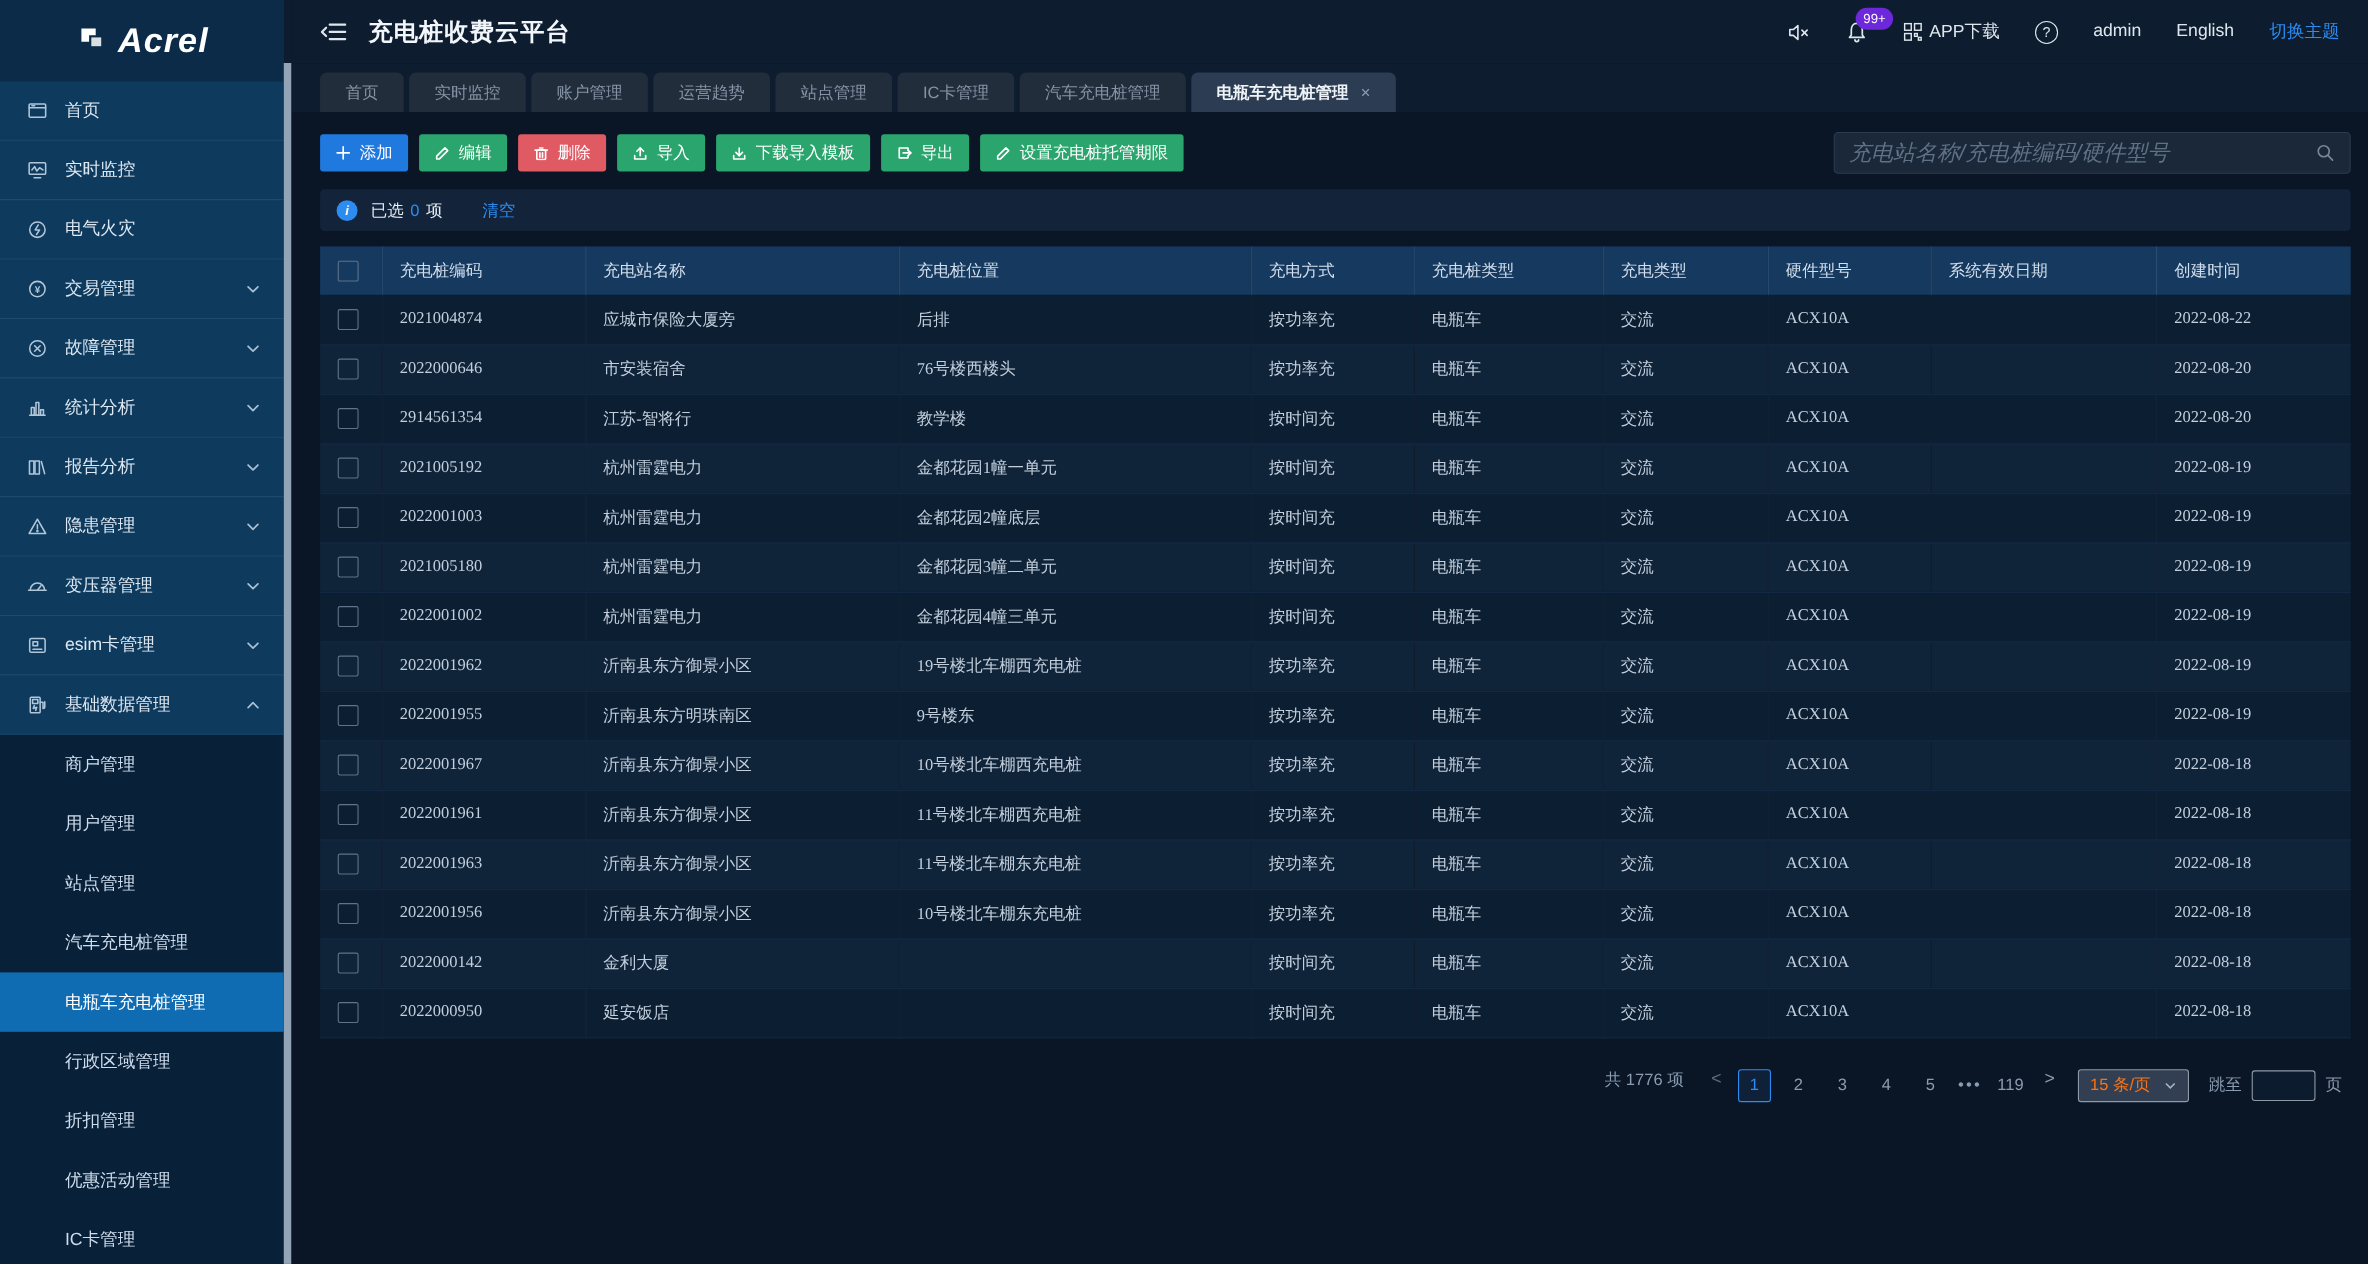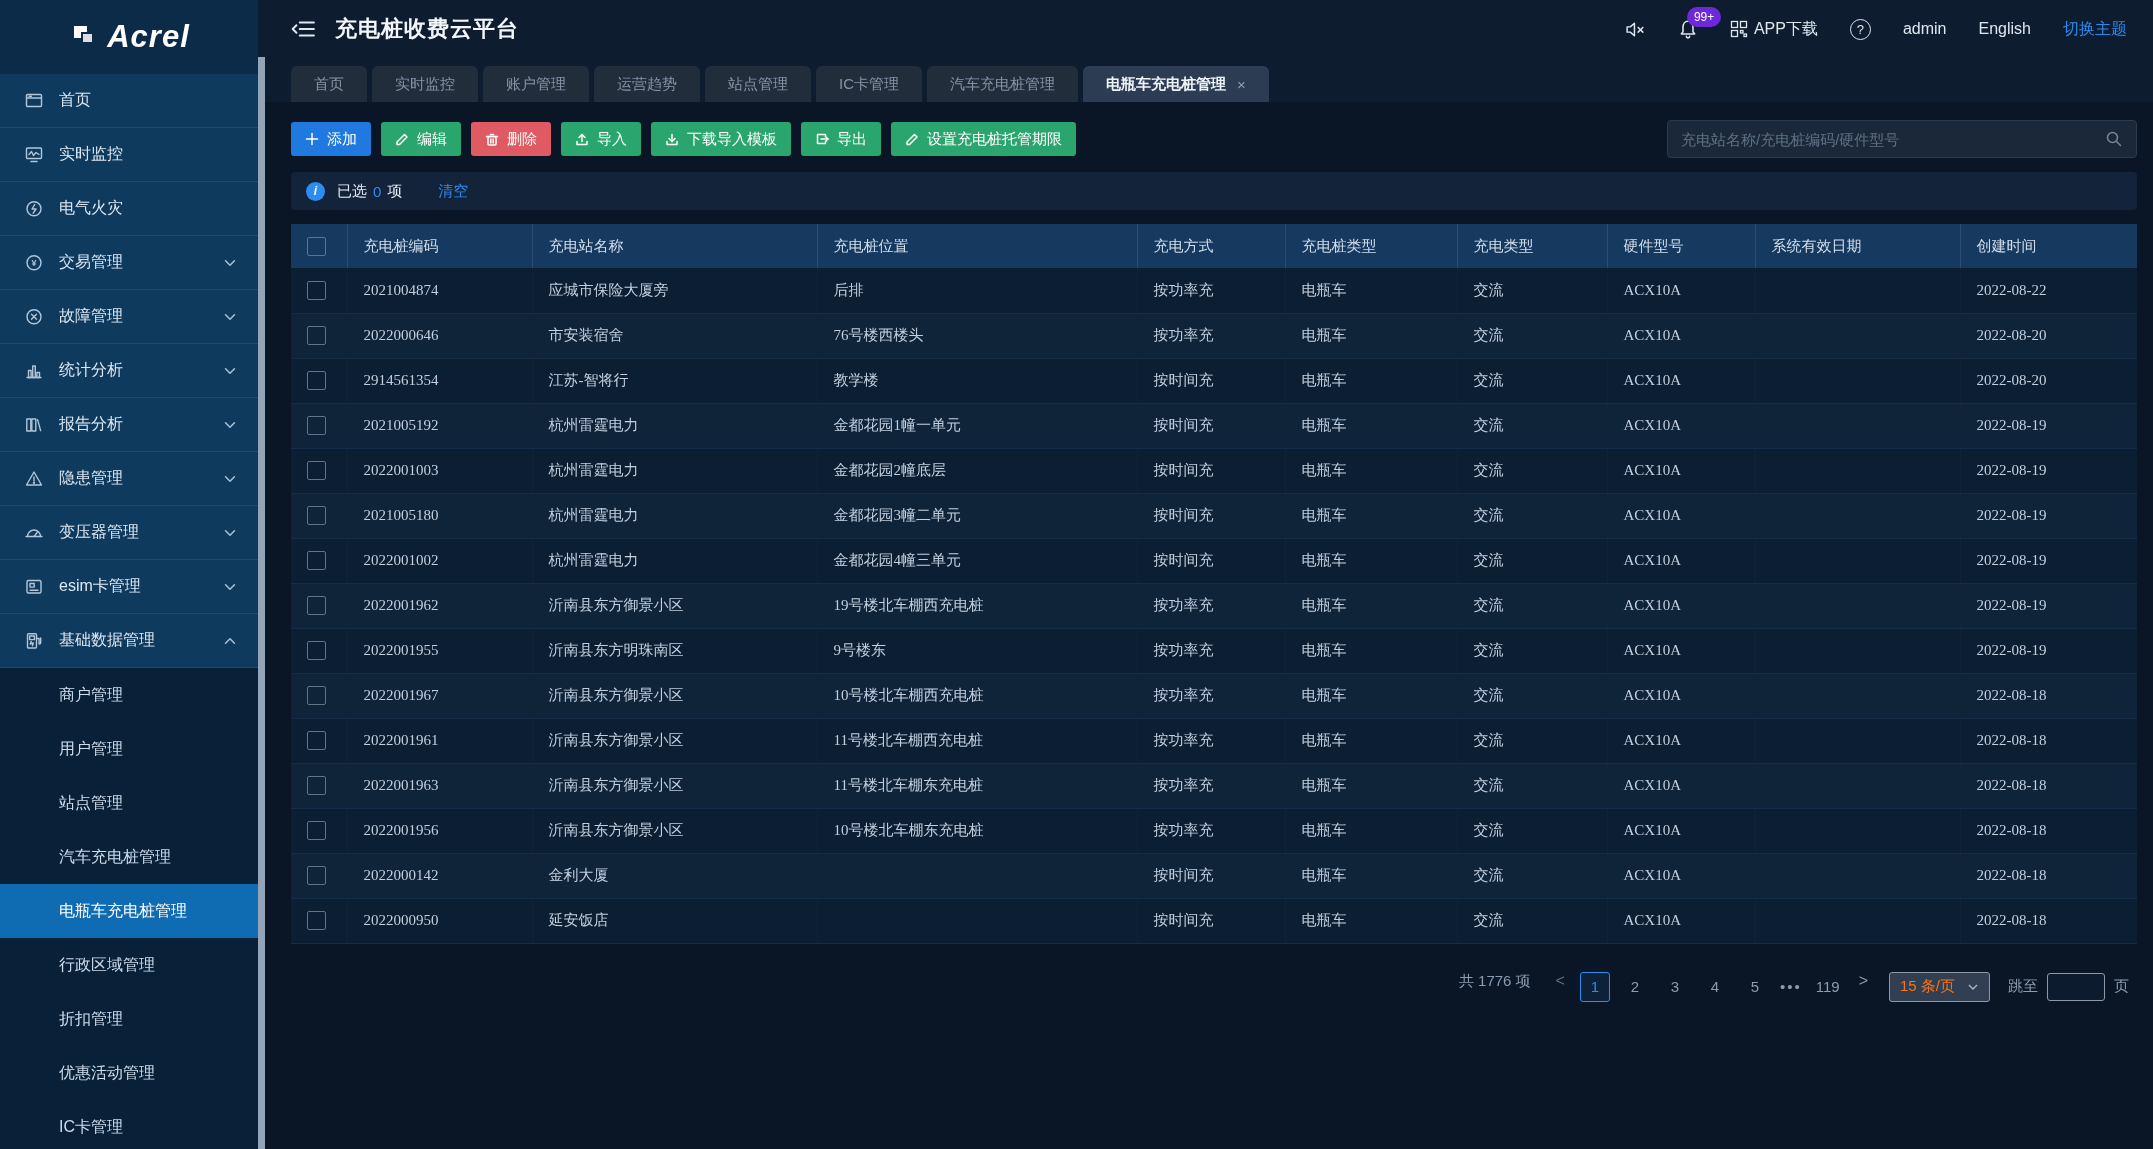--- a/index.html
+++ b/index.html
@@ -43,21 +43,21 @@
 
   .content { flex: 1; background: #0a1626; padding: 18px 16px 0 26px; display: flex; flex-direction: column; }
 
   .toolbar-row { display: flex; align-items: center; }
   .btn { height: 34px; display: flex; align-items: center; gap: 8px; padding: 0 14px; border-radius: 3px; color: #ffffff; font-size: 15px; margin-right: 10px; cursor: pointer; white-space: nowrap; }
   .btn.blue { background: #2079df; }
   .btn.green { background: #2aa56d; }
   .btn.red { background: #e05a64; }
   .btn-icon { display: flex; align-items: center; }
   .search-box { margin-left: auto; width: 470px; height: 38px; background: #1b2839; border: 1px solid #2b3b50; border-radius: 4px; display: flex; align-items: center; padding: 0 13px; }
-  .search-input { flex: 1; background: transparent; border: none; outline: none; color: #3b82f6; font-size: 15px; }
+  .search-input { flex: 1; background: transparent; border: none; outline: none; color: #3b82f6; font-size: 20px; font-style: italic; }
   .search-input::placeholder { color: #5f7186; }
 
   .selection-bar { margin-top: 14px; height: 38px; background: #12233a; border-radius: 4px; display: flex; align-items: center; padding: 0 15px; font-size: 15px; color: #e4ecf4; flex-shrink: 0; }
   .info-icon { width: 19px; height: 19px; border-radius: 50%; background: #2d8cf0; color: #fff; font-size: 12px; font-weight: bold; font-style: italic; display: flex; align-items: center; justify-content: center; margin-right: 12px; }
   .sel-count { color: #2d8cf0; margin: 0 6px; }
   .clear-link { color: #2d8cf0; margin-left: 36px; cursor: pointer; }
 
   .table-wrap { margin-top: 14px; font-family: Liberation Serif, serif; }
   table { width: 100%; border-collapse: collapse; table-layout: fixed; }
   thead th { background: #15395f; height: 44px; text-align: left; padding-left: 16px; color: #d3dfec; font-size: 15px; font-weight: normal; border-right: 1px solid rgba(255,255,255,0.10); }

